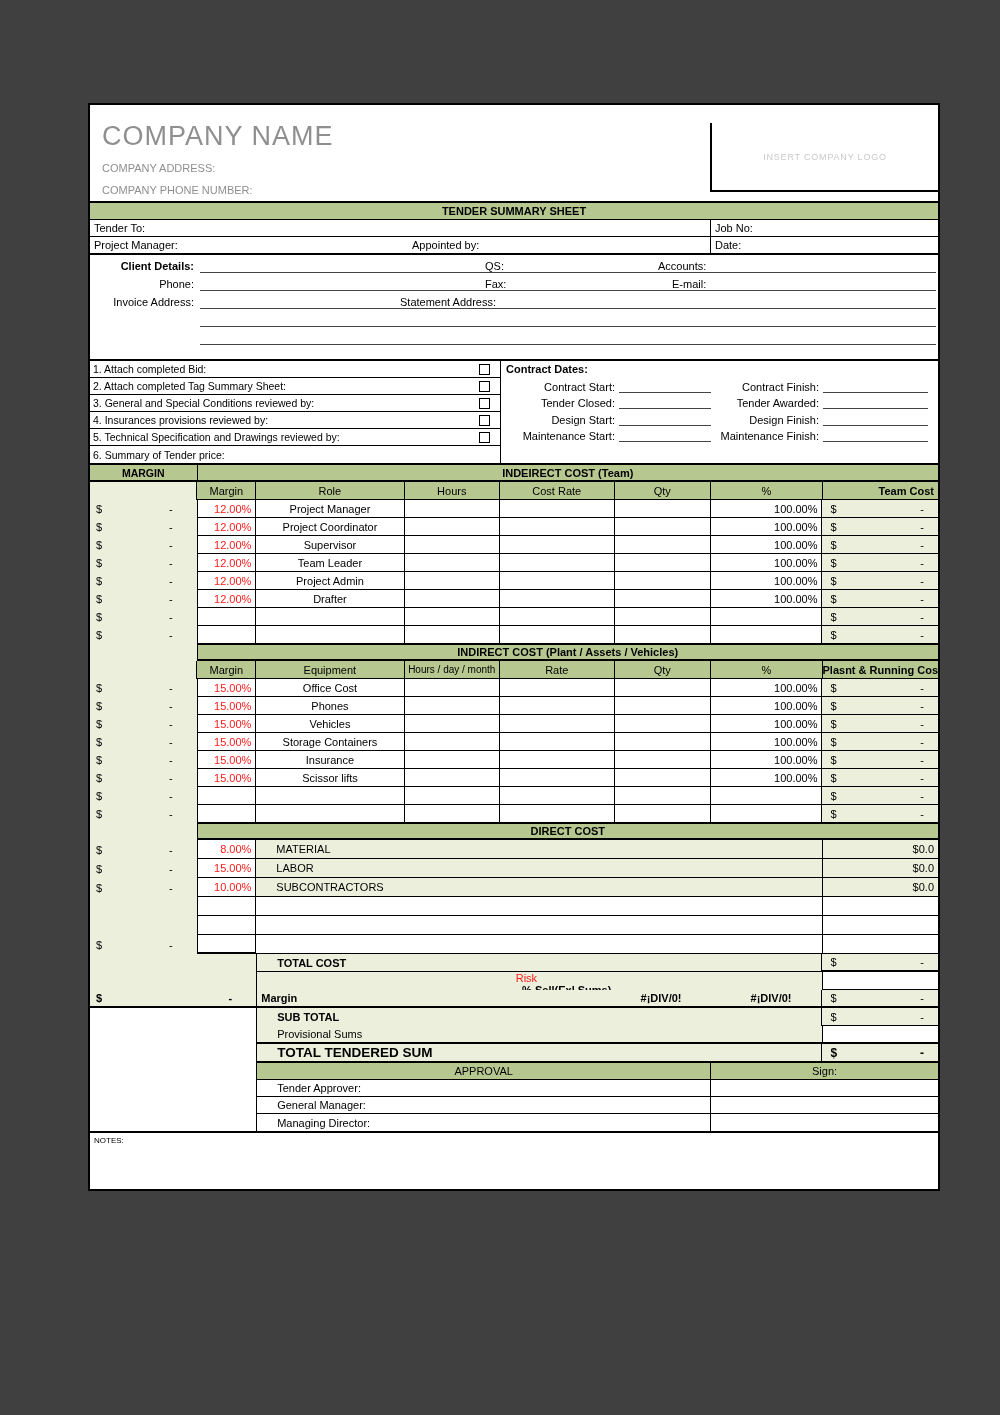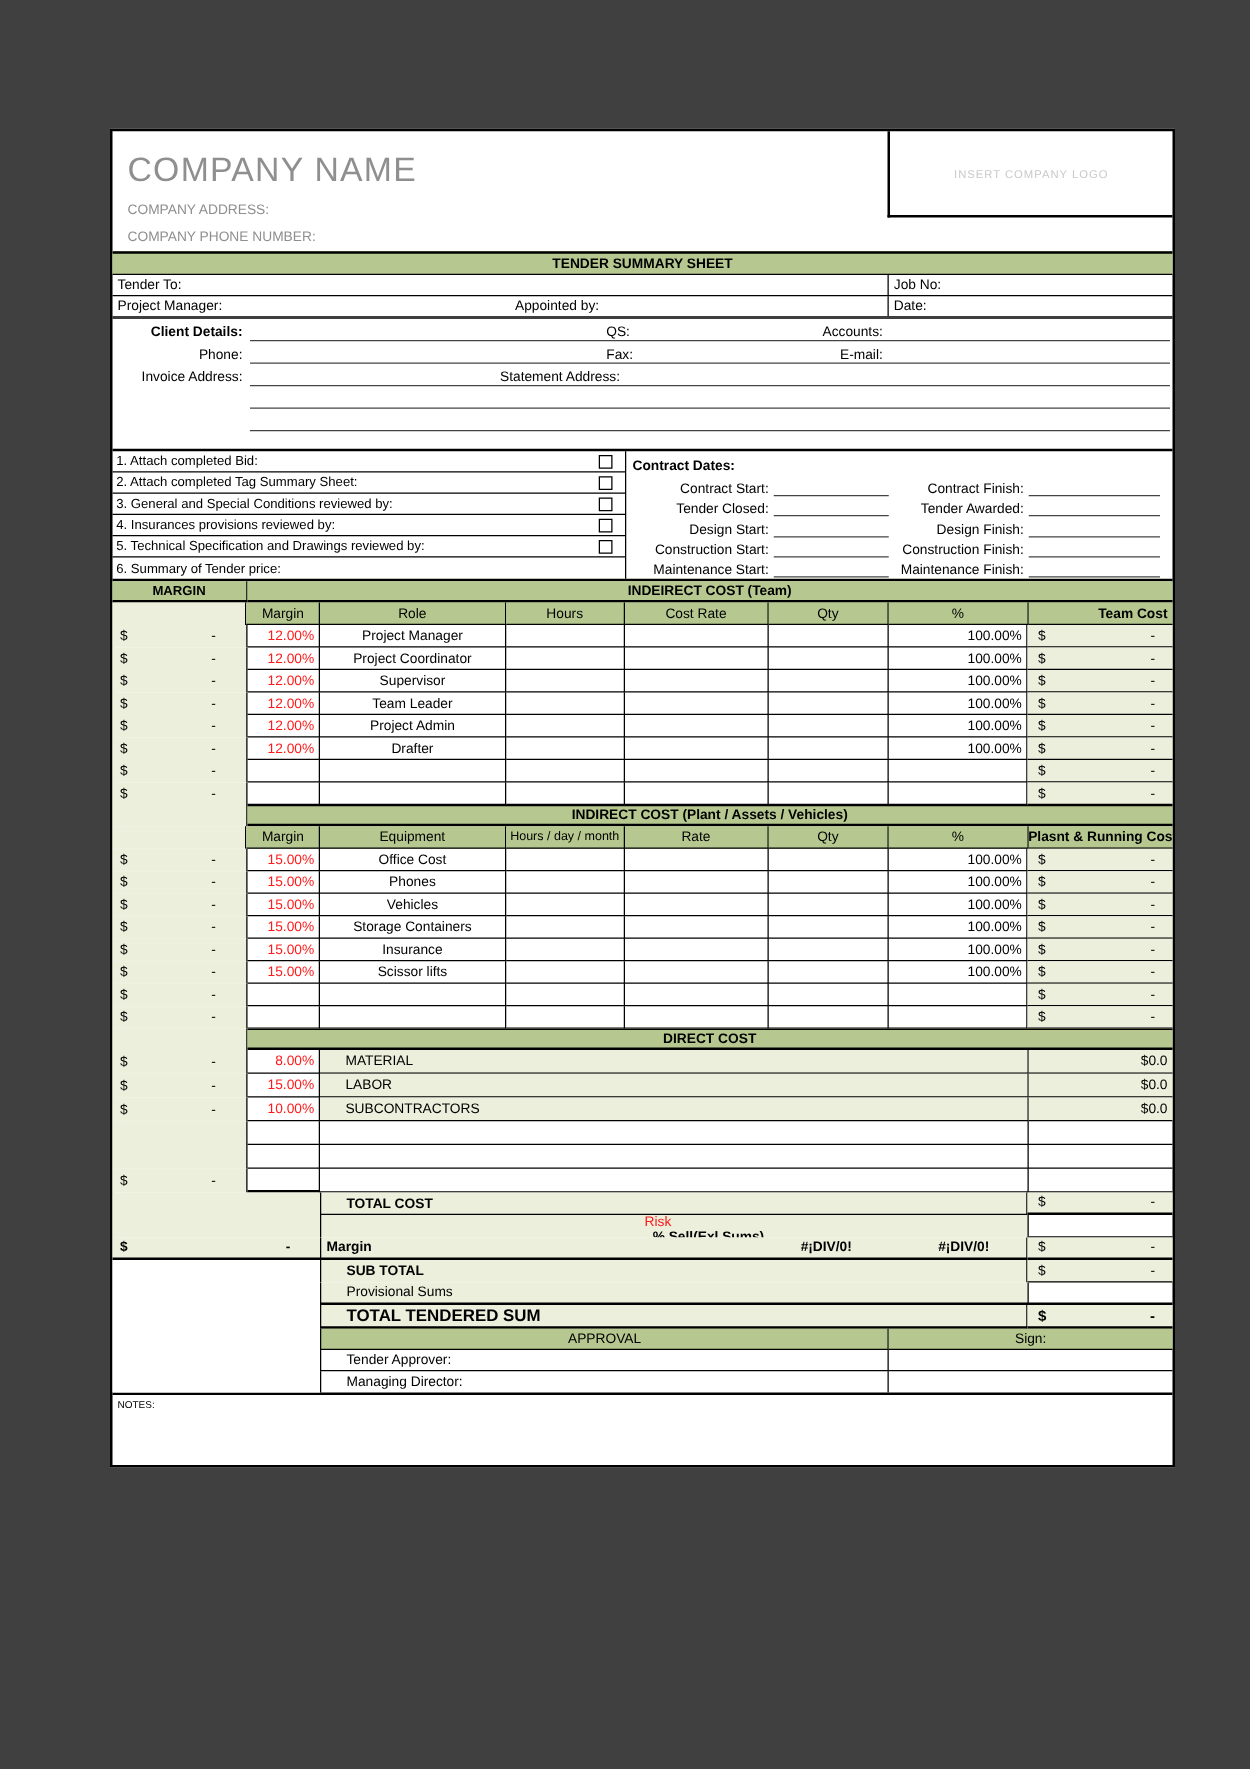--- a/index.html
+++ b/index.html
@@ -9,41 +9,41 @@
   body{background:#fff;font-family:"Liberation Sans",sans-serif;color:#000;}
   .page{position:relative;width:1000px;height:1415px;background:#404040;overflow:hidden;}
   .sheet{position:absolute;left:88px;top:103px;width:852px;border:2px solid var(--bd);background:#fff;}
 
   
   .hdr{display:flex;height:96px;}
   .company{flex:1;padding:16px 0 0 12px;}
   .company h1{font-size:27px;font-weight:normal;color:#8f8f8f;letter-spacing:1px;}
   .company .sub{font-size:11px;color:#8f8f8f;margin-top:10px;}
   .logo-box{width:228px;height:69px;border-left:2px solid var(--bd);border-bottom:2px solid var(--bd);
-    display:flex;align-items:center;justify-content:center;font-size:9px;color:#c9c9c9;letter-spacing:.8px;}
+    display:flex;align-items:center;justify-content:center;font-size:9px;color:#c9c9c9;letter-spacing:.8px;margin-top:18px;}
   .title-bar{height:19px;background:var(--g);border-top:2px solid var(--bd);border-bottom:1px solid var(--bd);
     display:flex;align-items:center;justify-content:center;font-size:11px;font-weight:bold;}
 
   
   .irow{display:flex;height:17px;border-bottom:1px solid var(--bd);font-size:11px;}
   .irow .left{flex:1;display:flex;align-items:center;padding-left:4px;position:relative;}
   .irow .right{width:228px;border-left:1.5px solid var(--bd);display:flex;align-items:center;padding-left:4px;}
   .abs-mid{position:absolute;left:322px;}
 
   
   .client{border-top:1px solid var(--bd);padding-bottom:2px;}
   .crow2{display:flex;height:18px;align-items:flex-end;font-size:11px;}
   .crow2 .lbl{width:110px;text-align:right;padding-right:6px;padding-bottom:1px;}
   .crow2 .lbl.b{font-weight:bold;}
   .fld{flex:1;height:100%;border-bottom:1px solid #444;position:relative;margin-right:2px;}
   .fld .tag{position:absolute;bottom:0;font-size:11px;background:transparent;}
   .gap{height:12px;}
 
   
-  .cc{display:flex;border-top:2px solid var(--bd);align-items:flex-end;}
+  .cc{display:flex;border-top:2px solid var(--bd);}
   .checklist{width:411px;border-right:1.5px solid var(--bd);}
   .chk-row{height:17px;border-bottom:1px solid var(--bd);display:flex;align-items:center;
     padding:0 10px 0 3px;font-size:10.5px;}
   .chk-row:last-child{border-bottom:none;}
   .box{width:11px;height:11px;border:1.3px solid var(--bd);background:#fff;margin-left:auto;}
   .contract{flex:1;padding-top:2px;}
   .con-title{height:15px;font-size:11px;font-weight:bold;padding-left:5px;}
   .con-row{height:16.2px;display:flex;align-items:flex-end;font-size:11px;padding-bottom:1px;}
   .con-row .l1{width:118px;text-align:right;padding-right:4px;}
   .con-row .f1{width:92px;border-bottom:1px solid #444;height:13px;}
@@ -188,26 +188,20 @@
         <span class="l2">Tender Awarded:</span>
         <span class="f2"></span>
       </div>
       <div class="con-row">
         <span class="l1">Design Start:</span>
         <span class="f1"></span>
         <span class="l2">Design Finish:</span>
         <span class="f2"></span>
       </div>
       <div class="con-row">
-        <span class="l1">Construction Start:</span>
-        <span class="f1"></span>
-        <span class="l2">Construction Finish:</span>
-        <span class="f2"></span>
-      </div>
-      <div class="con-row">
         <span class="l1">Maintenance Start:</span>
         <span class="f1"></span>
         <span class="l2">Maintenance Finish:</span>
         <span class="f2"></span>
       </div>
     </div>
   </div>
 
   <div class="cost">
 
@@ -623,20 +617,25 @@
       <div class="cell wappr green ctr bl">APPROVAL</div>
       <div class="cell wsign green ctr">Sign:</div>
     </div>
     <div class="crow h17">
       <div class="cell wpanel2 blank"></div>
       <div class="cell wappr lblcell bl">Tender Approver:</div>
       <div class="cell wsign"></div>
     </div>
     <div class="crow h17">
       <div class="cell wpanel2 blank"></div>
+      <div class="cell wappr lblcell bl">General Manager:</div>
+      <div class="cell wsign"></div>
+    </div>
+    <div class="crow h17">
+      <div class="cell wpanel2 blank"></div>
       <div class="cell wappr lblcell bl" style="border-bottom:none;">Managing Director:</div>
       <div class="cell wsign" style="border-bottom:none;"></div>
     </div>
   </div>
 
   <div class="notes">
     <span>NOTES:</span>
   </div>
 
 </div>

